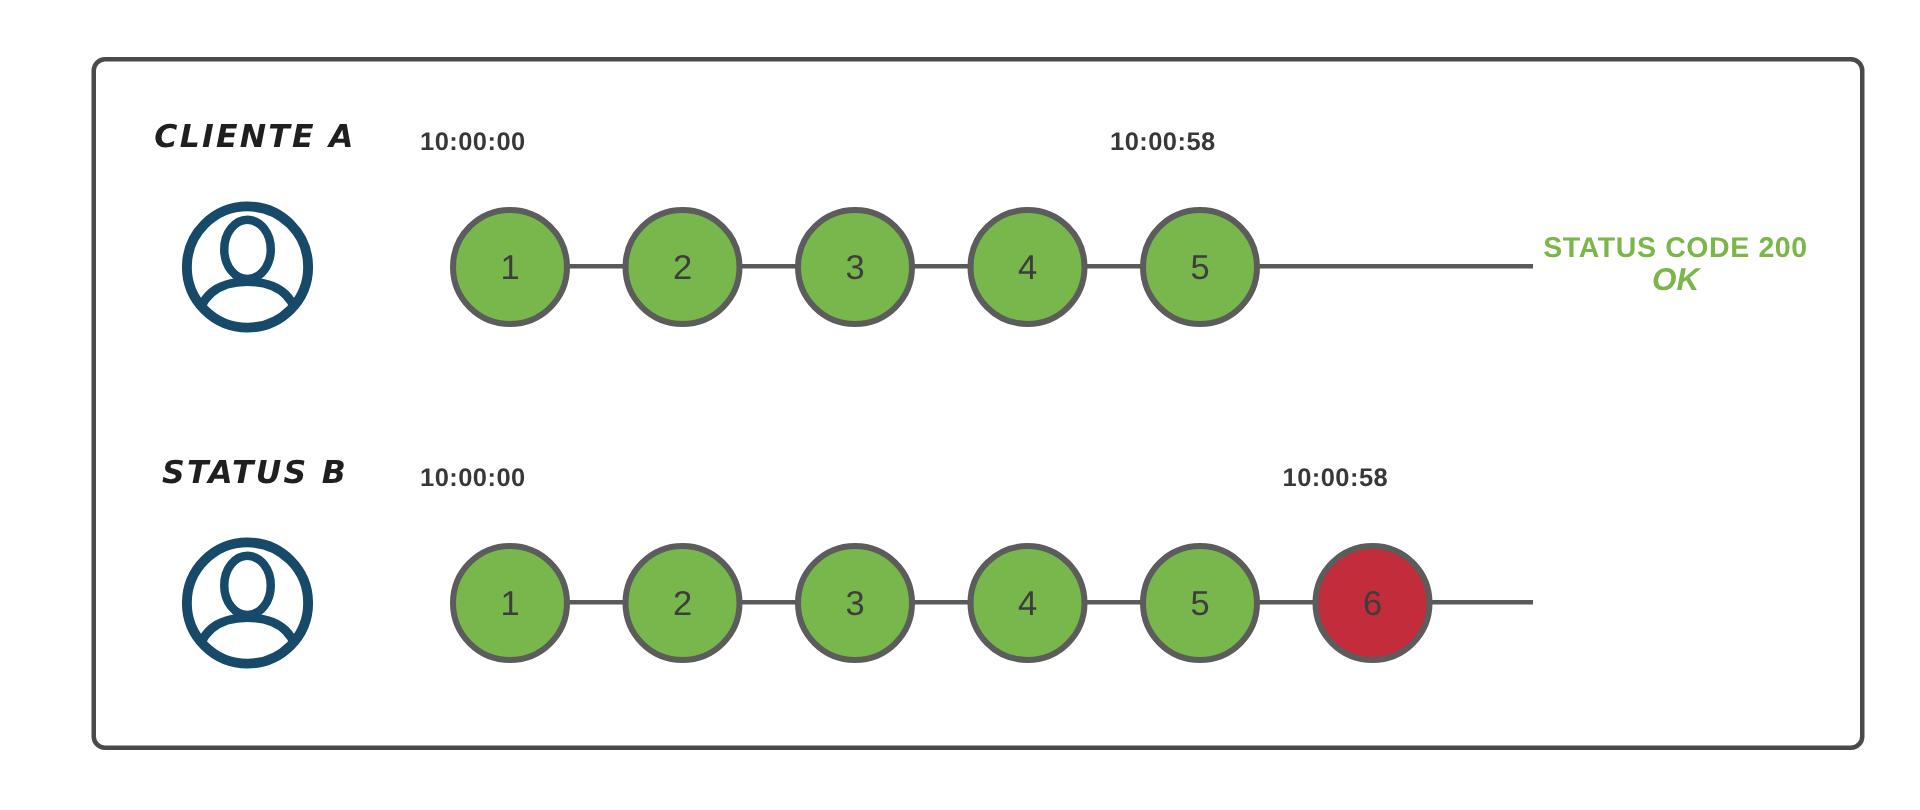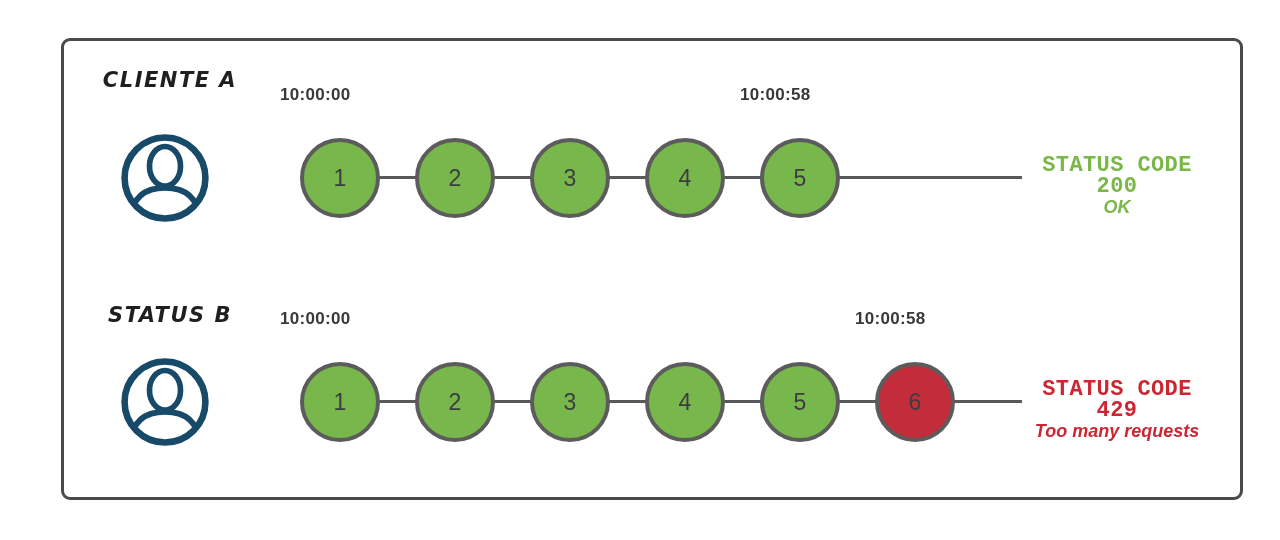--- a/index.html
+++ b/index.html
@@ -38,32 +38,32 @@
     border: 4px solid var(--circle-border, #5c5c5c);
     display: flex; align-items: center; justify-content: center;
     font-size: 23px; color: var(--number-text, #3d3d3d); z-index: 2;
   }
   .request-circle.ok { background: var(--ok-fill, #77b74c); }
   .request-circle.limited { background: var(--limited-fill, #c32c3a); }
   .status {
     position: absolute; width: 186px; text-align: center; font-weight: 700;
     z-index: 2;
   }
-  .status .line1 { font-size: 22px; letter-spacing: 0.4px; line-height: 21px; font-family: Liberation Mono, monospace; }
-  .status .line2 { font-size: 18px; font-style: italic; line-height: 21px; }
+  .status .line1 { font-size: 19px; letter-spacing: 0.4px; line-height: 21px; }
+  .status .line2 { font-size: 21px; font-style: italic; line-height: 21px; }
   .status.ok { color: var(--ok-text, #7ab648); }
   .status.limited { color: var(--limited-text, #cb2733); }
 </style>
 </head>
 <body>
 
 <div class="stage" style="--ok-fill: #77b74c; --limited-fill: #c32c3a; --circle-border: #5c5c5c; --line: #58595b; --frame-border: #4a4a4a; --avatar: #174a68; --ok-text: #7ab648; --limited-text: #cb2733; --label-text: #1f1f1f; --time-text: #383838; --number-text: #3d3d3d;">
   <div class="frame"></div>
 <div class="row">
-    <div class="client-label" style="left: 85px; top: 68px;">CLIENTE A</div>
+    <div class="client-label" style="left: 85px; top: 79px;">CLIENTE A</div>
     <svg class="avatar" viewBox="0 0 100 100" aria-hidden="true" style="left: 118px; top: 131px;">
       <defs>
         <clipPath id="avclip">
             <circle cx="50" cy="50" r="43"></circle>
           </clipPath>
       </defs>
       <circle cx="50" cy="50" r="43" fill="#ffffff"></circle>
       <g clip-path="url(#avclip)" stroke="currentColor" fill="#ffffff">
         <path d="M13,97 C14,70 29,60.5 50,60.5 C71,60.5 86,70 87,97 Z" stroke-width="6"></path>
         <ellipse cx="50" cy="37.5" rx="16.5" ry="21" stroke-width="6"></ellipse>
@@ -94,24 +94,20 @@
       <circle cx="50" cy="50" r="43" fill="#ffffff"></circle>
       <g clip-path="url(#avclip)" stroke="currentColor" fill="#ffffff">
         <path d="M13,97 C14,70 29,60.5 50,60.5 C71,60.5 86,70 87,97 Z" stroke-width="6"></path>
         <ellipse cx="50" cy="37.5" rx="16.5" ry="21" stroke-width="6"></ellipse>
       </g>
       <circle cx="50" cy="50" r="43" fill="none" stroke="currentColor" stroke-width="7"></circle>
     </svg>
     <div class="time-label" style="left: 280px; top: 309px;">10:00:00</div>
     <div class="time-label" style="left: 855px; top: 309px;">10:00:58</div>
     <div class="timeline" style="left: 340px; top: 400px; width: 682px;"></div>
-    <div class="status limited" style="left: 1024px; top: 379px;">
-      <div class="line1">STATUS CODE 429</div>
-      <div class="line2">Too many requests</div>
-    </div>
   <div class="request-circle ok" style="left: 300px; top: 362px;">1</div>
       <div class="request-circle ok" style="left: 415px; top: 362px;">2</div>
       <div class="request-circle ok" style="left: 530px; top: 362px;">3</div>
       <div class="request-circle ok" style="left: 645px; top: 362px;">4</div>
       <div class="request-circle ok" style="left: 760px; top: 362px;">5</div>
       <div class="request-circle limited" style="left: 875px; top: 362px;">6</div>
     </div>
   </div>
 
 </body></html>

